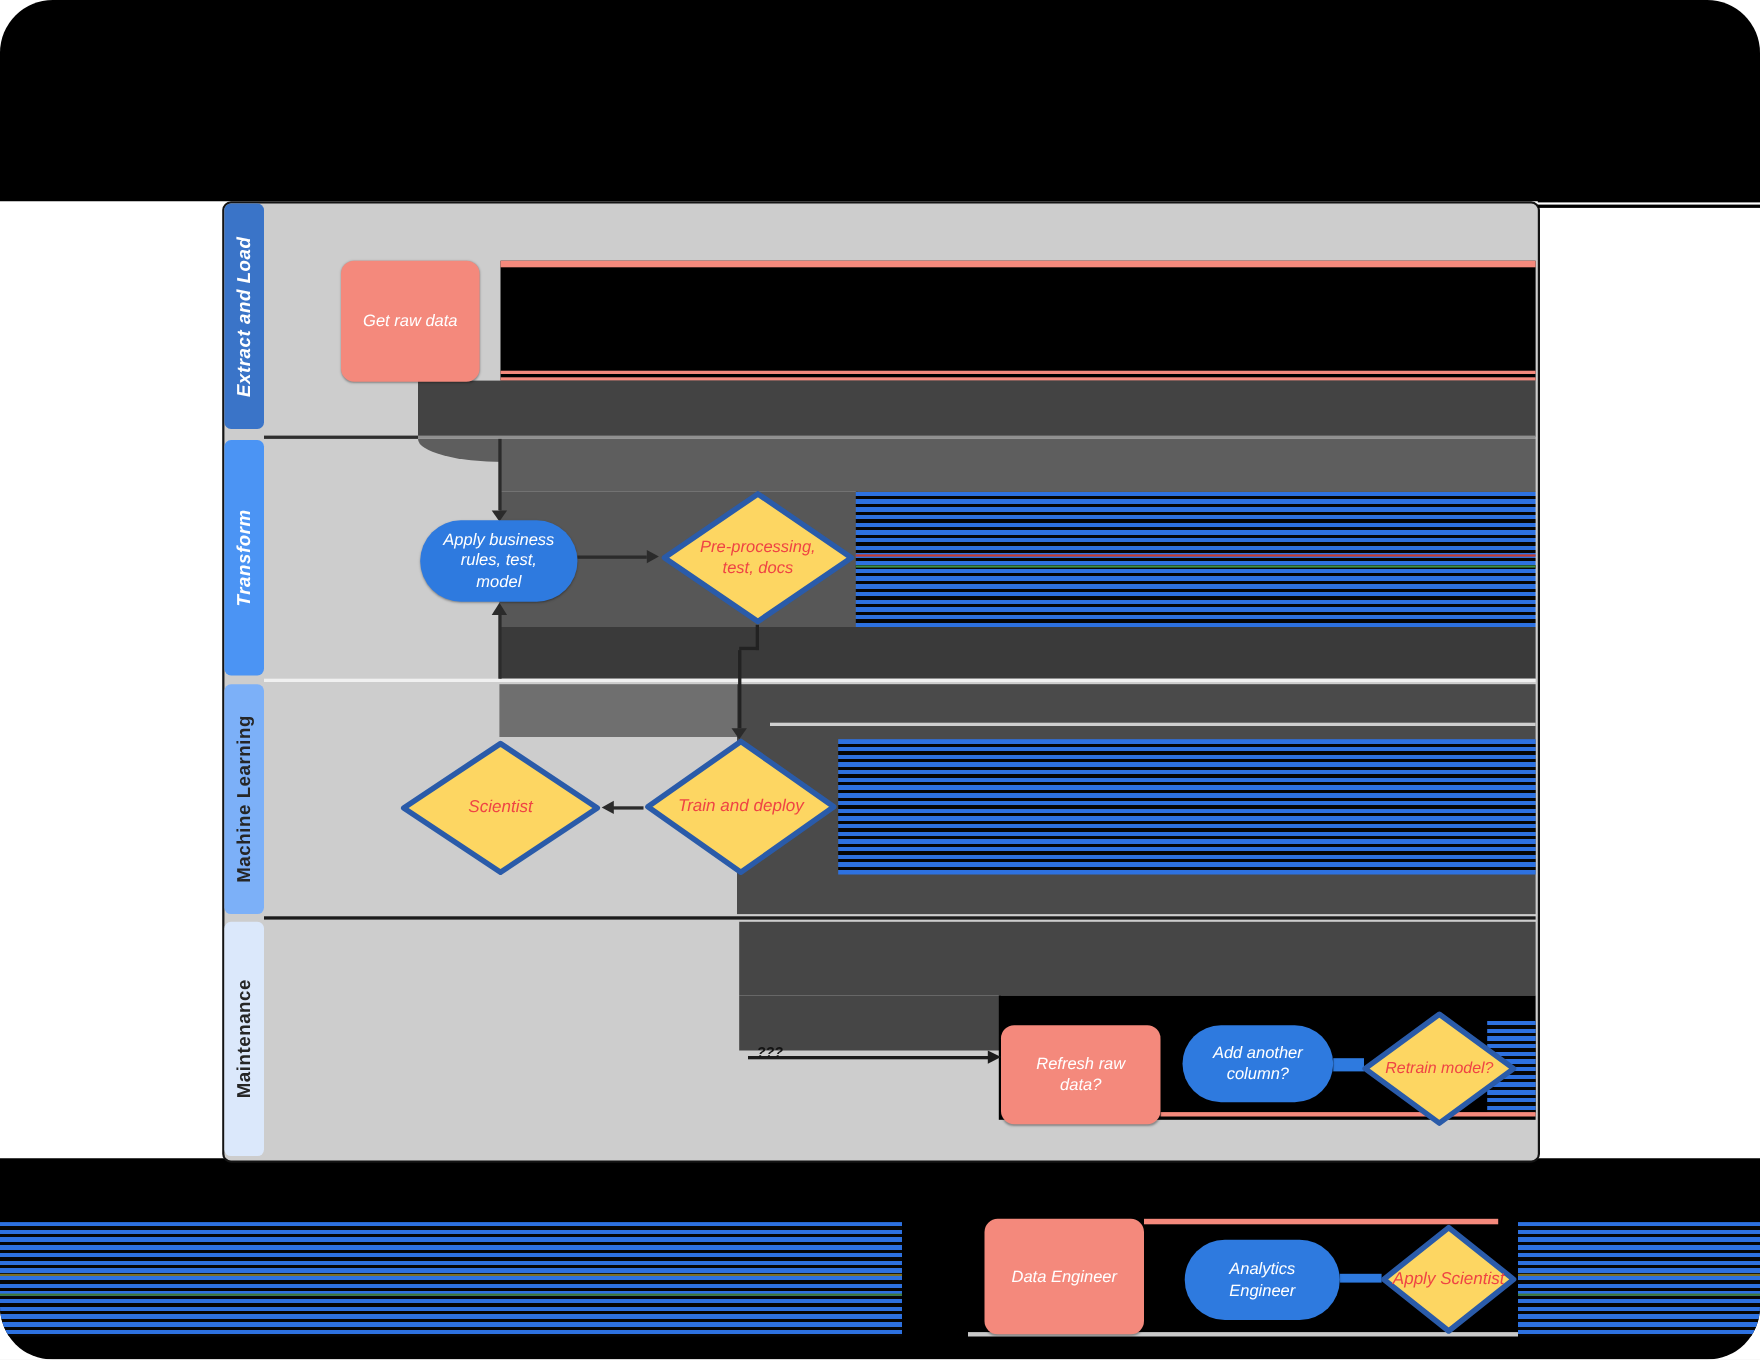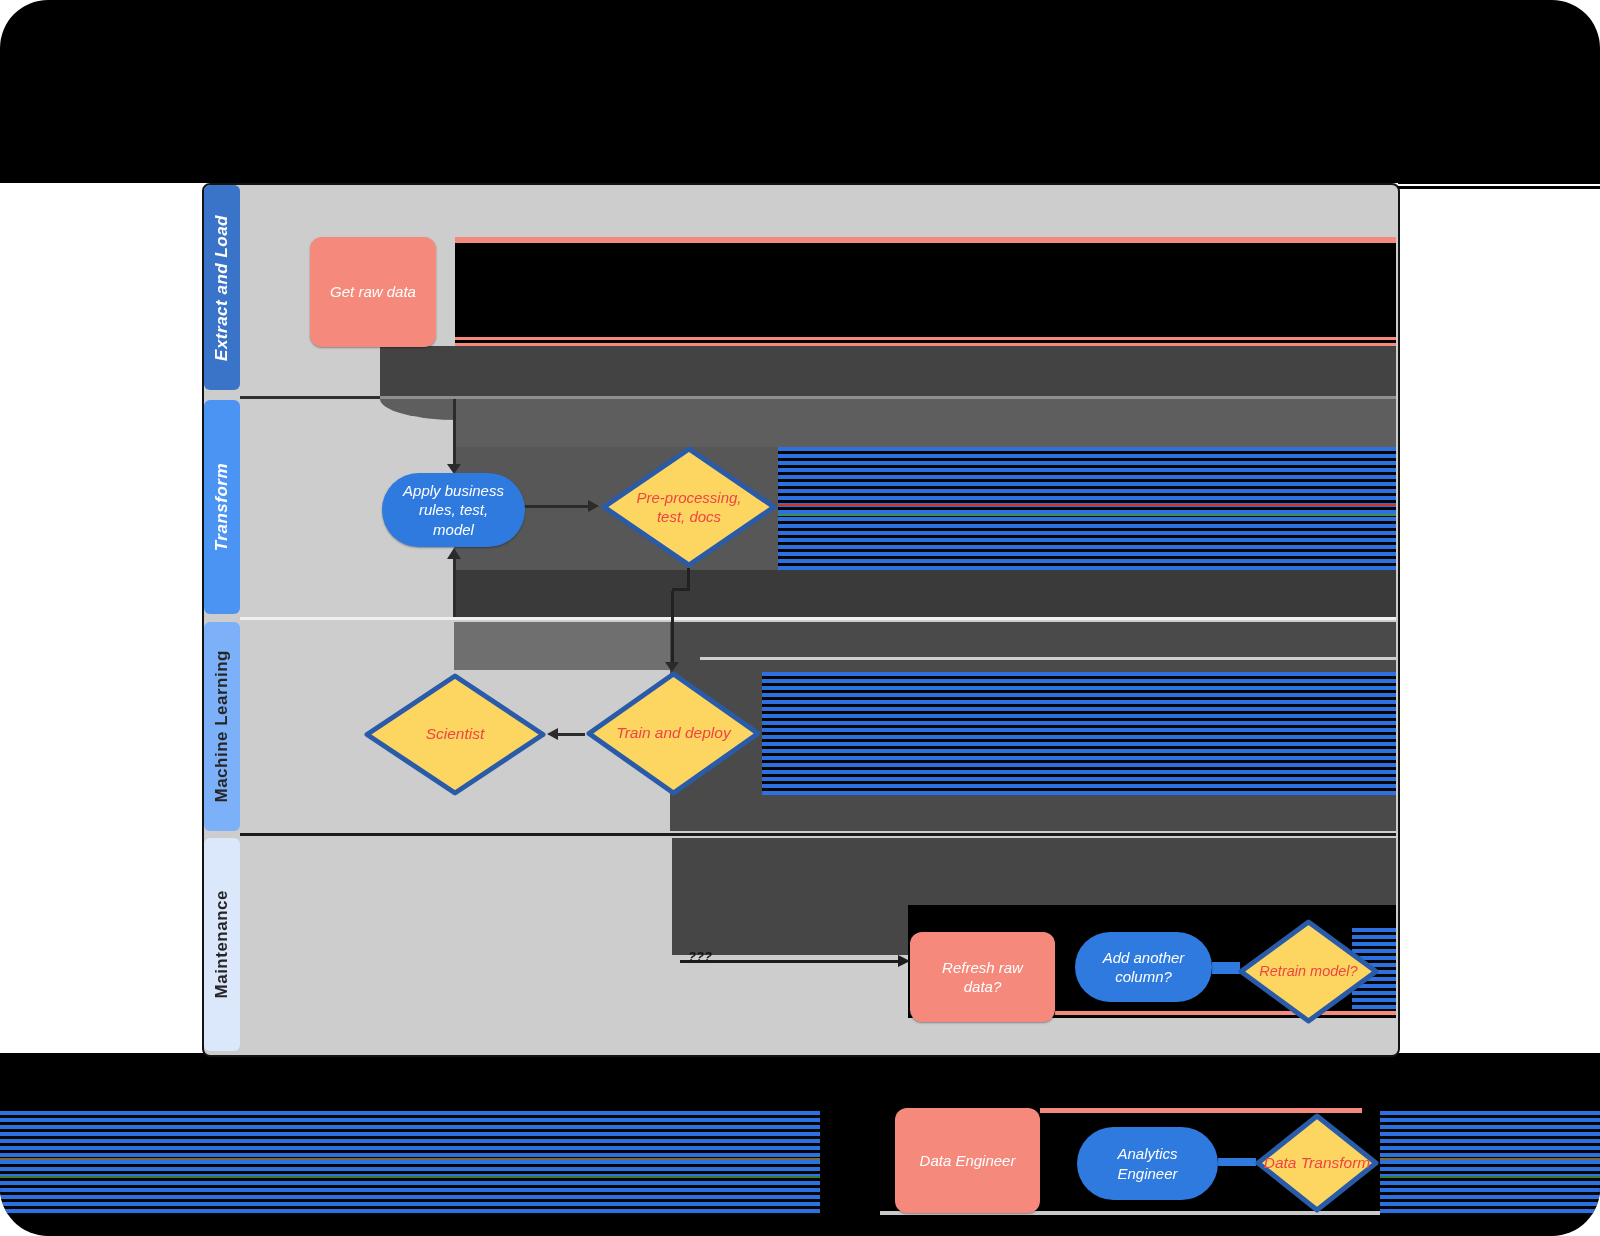--- a/index.html
+++ b/index.html
@@ -43,21 +43,21 @@
     <div class="abs node salmon r12 shadow" style="left:895px;top:55px;width:145px;height:105px;">
       <div class="lbl white-italic">Data Engineer</div>
     </div>
     <div class="abs node bluepill shadow" style="left:1077px;top:74px;width:141px;height:73px;border-radius:37px;">
       <div class="lbl white-italic" style="width:92px;">Analytics Engineer</div>
     </div>
     <div class="abs" style="left:1218px;top:105px;width:38px;height:8px;background:#2e7adf;"></div>
     <svg class="diamond" style="left:1254px;top:59px;" width="126" height="102" viewBox="0 0 126 102">
       <polygon points="63,4 122,51 63,98 4,51" fill="#fdd662" stroke="#2a5ba9" stroke-width="5" stroke-linejoin="round"></polygon>
     </svg>
-    <div class="dtext" style="left:1254px;top:59px;width:126px;height:102px;white-space:nowrap;font-size:15.5px;">Data Transform</div>
+    <div class="dtext" style="left:1254px;top:59px;width:126px;height:102px;white-space:nowrap;font-size:15.5px;">Apply Scientist</div>
   </div>
 
   <div class="abs" style="left:202px;top:183px;width:1194px;height:870px;background:#cdcdcd;border:2px solid #141414;border-radius:8px;"></div>
 
   <div class="abs" style="left:1398px;top:181px;width:202px;height:3px;background:#000;"></div>
   <div class="abs" style="left:1398px;top:186px;width:202px;height:3px;background:#000;"></div>
 
   <div class="abs lane-header hdr-italic" style="left:204px;top:185px;width:36px;height:205px;background:#3a74c8;color:#fff;">
     <span class="vtext">Extract and Load</span>
   </div>

